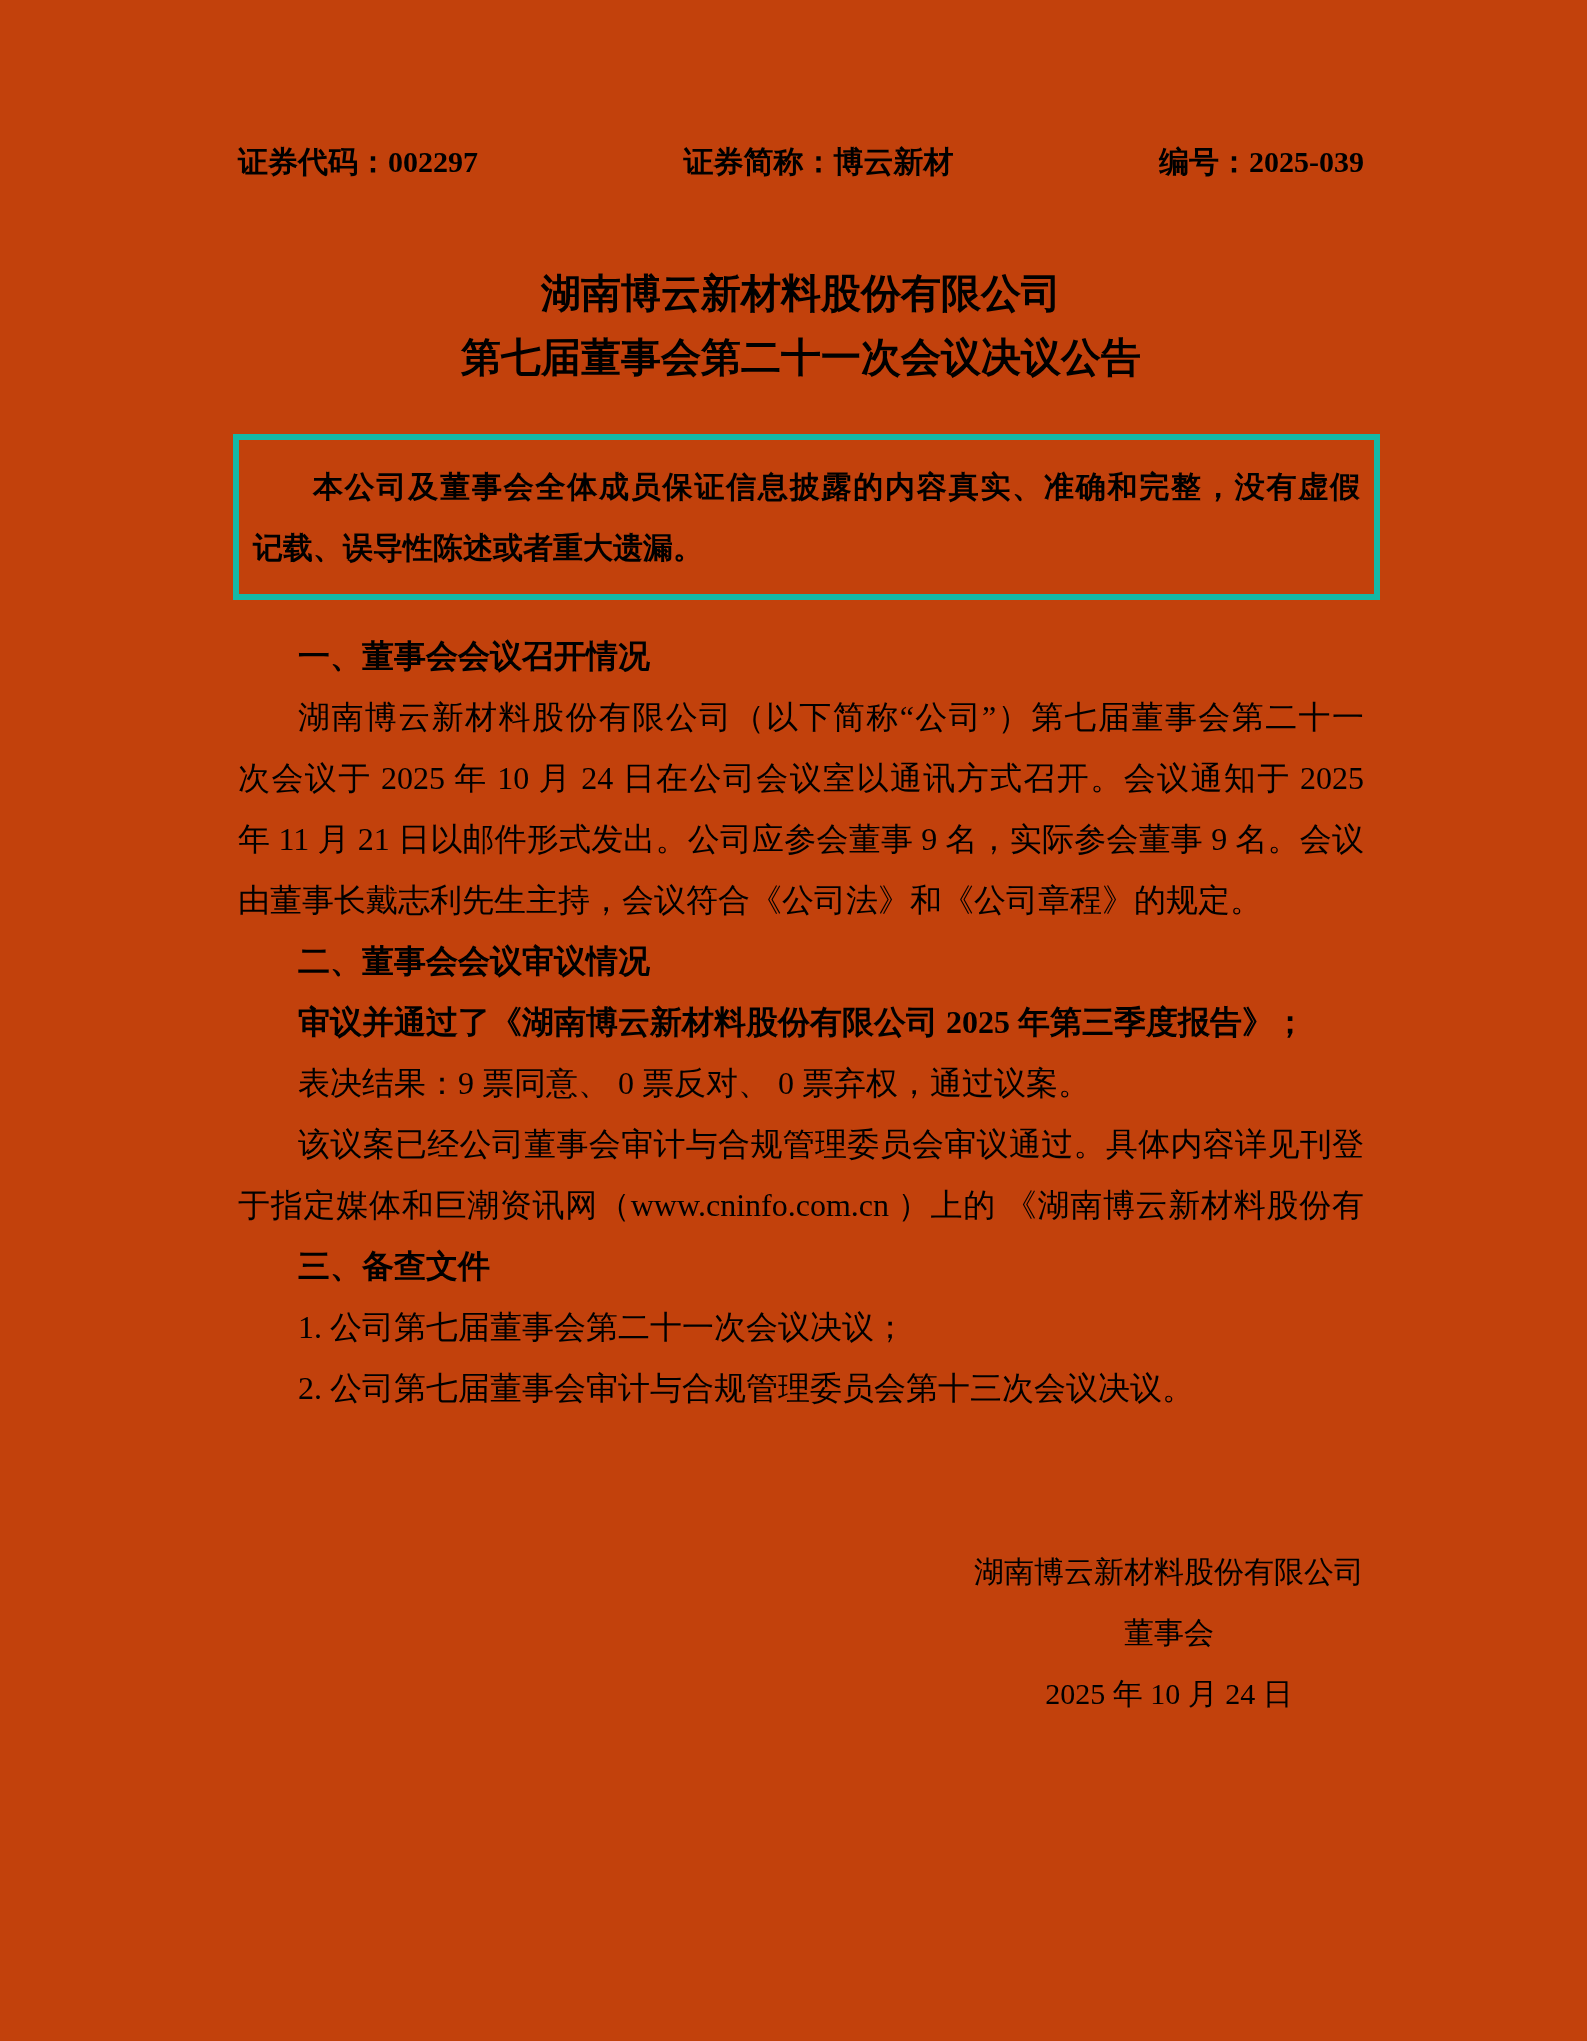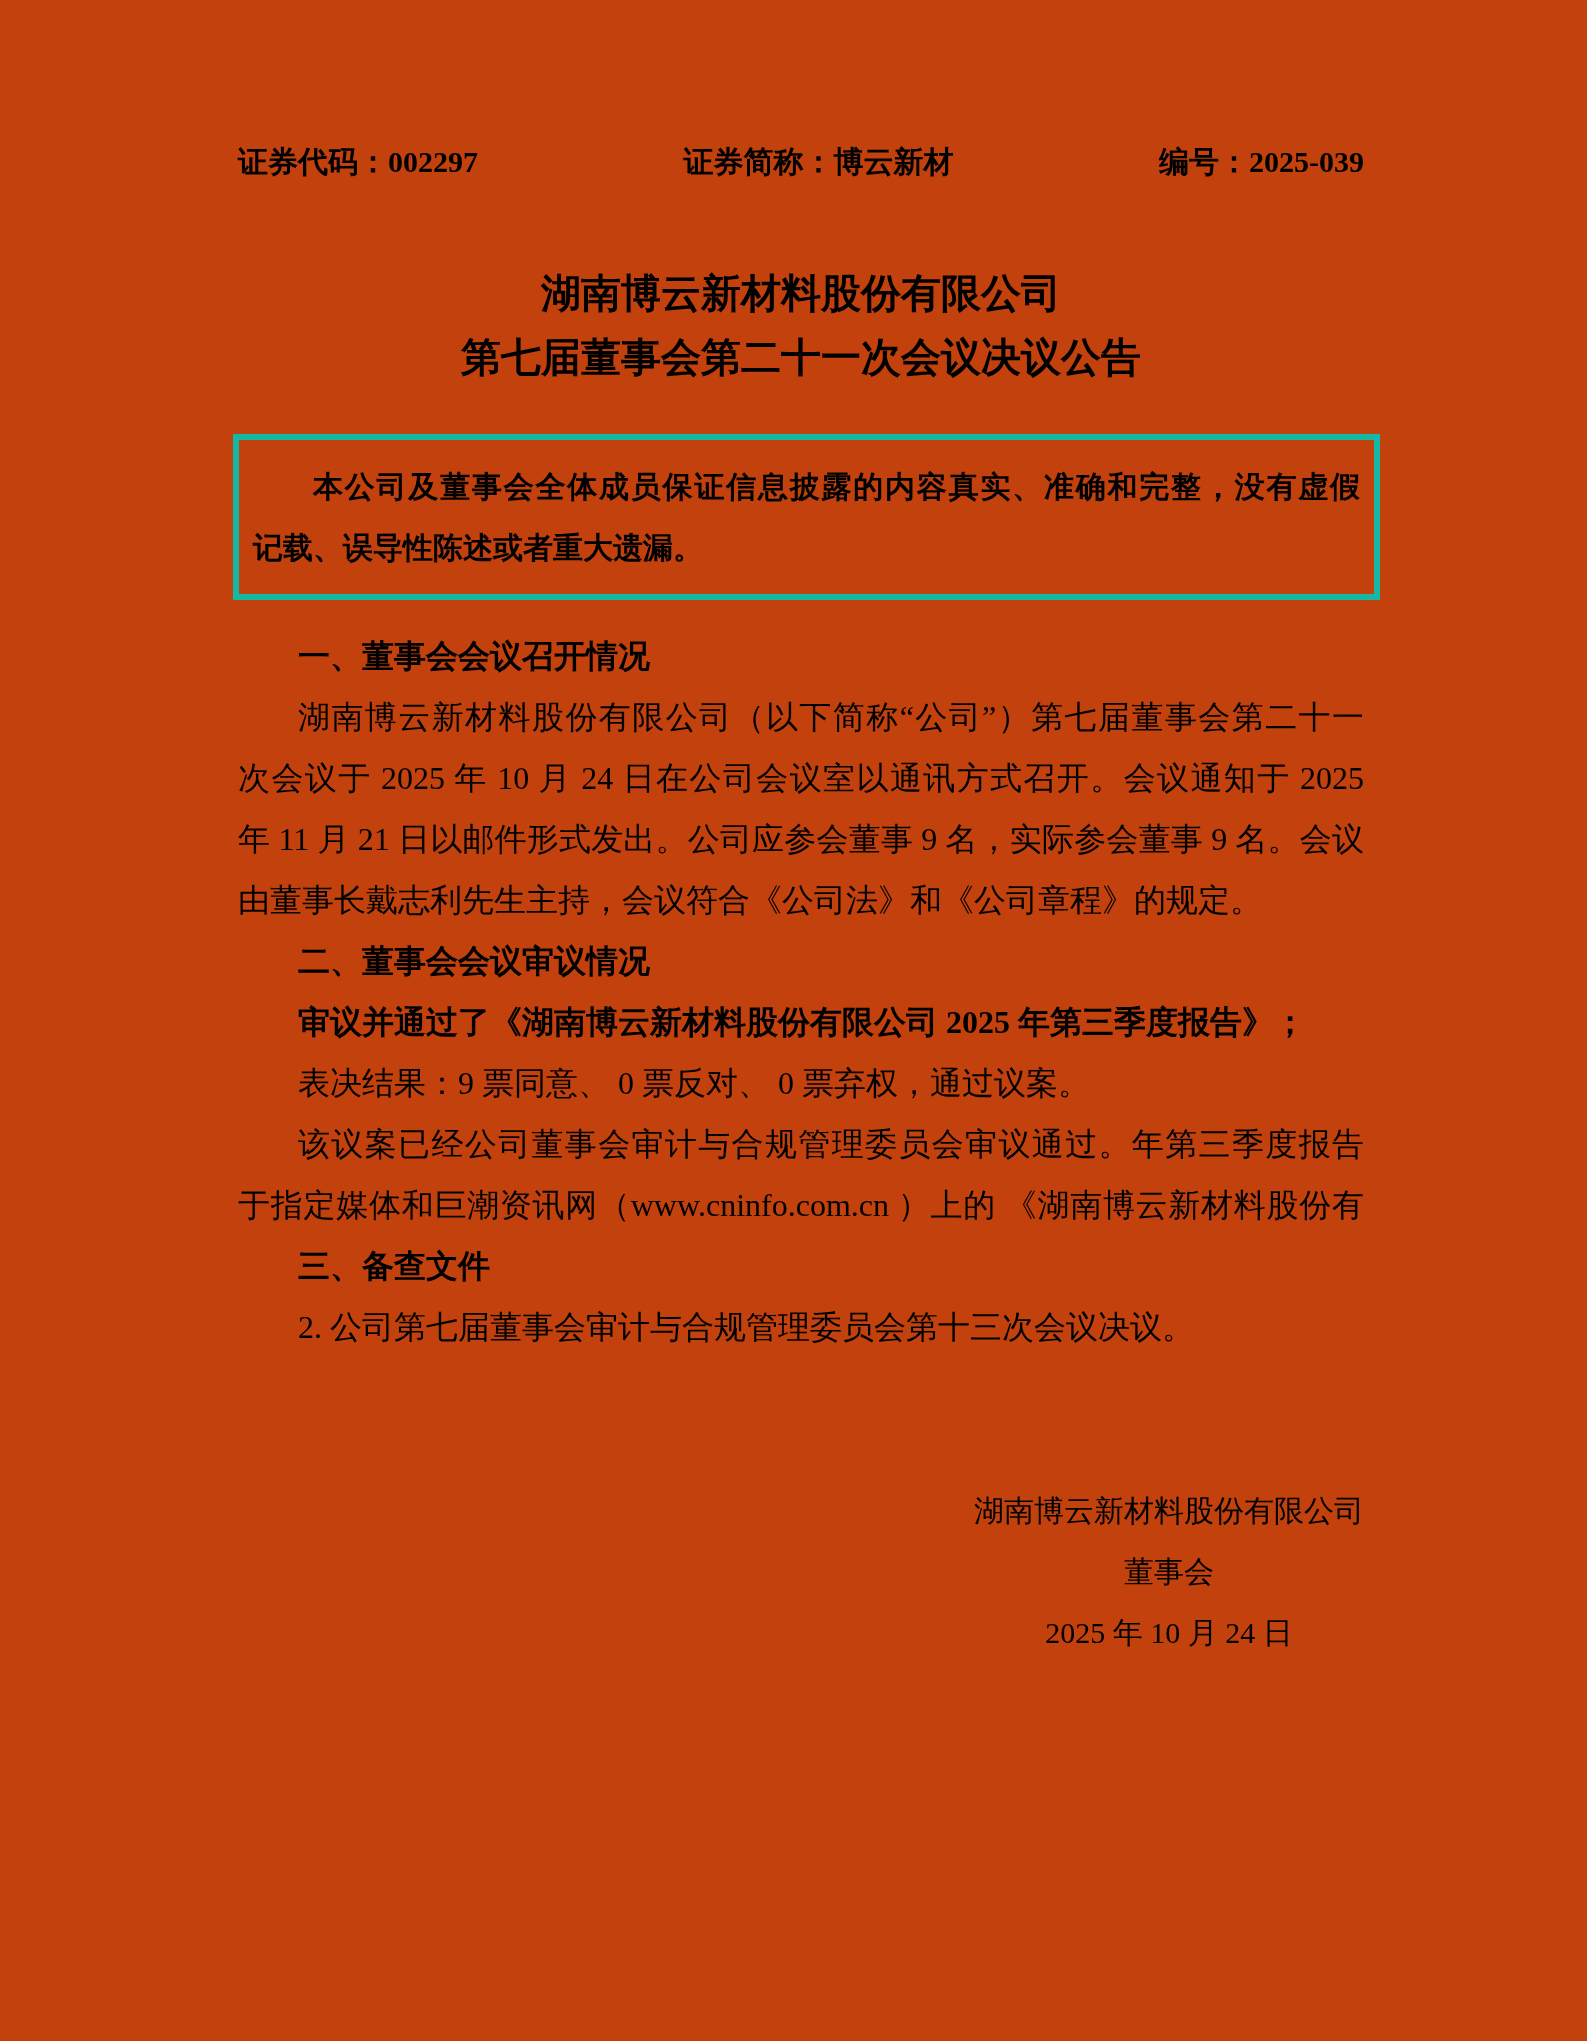--- a/index.html
+++ b/index.html
@@ -96,23 +96,24 @@
 
   <div class="body-text">
     <div class="line indent bold">一、董事会会议召开情况</div>
     <div class="line indent fill">湖南博云新材料股份有限公司（以下简称“公司”）第七届董事会第二十一</div>
     <div class="line fill">次会议于 2025 年 10 月 24 日在公司会议室以通讯方式召开。会议通知于 2025</div>
     <div class="line fill">年 11 月 21 日以邮件形式发出。公司应参会董事 9 名，实际参会董事 9 名。会议</div>
     <div class="line">由董事长戴志利先生主持，会议符合《公司法》和《公司章程》的规定。</div>
     <div class="line indent bold">二、董事会会议审议情况</div>
     <div class="line indent bold">审议并通过了《湖南博云新材料股份有限公司 2025 年第三季度报告》；</div>
     <div class="line indent">表决结果：9 票同意、 0 票反对、 0 票弃权，通过议案。</div>
-    <div class="line indent fill">该议案已经公司董事会审计与合规管理委员会审议通过。年第三季度报告</div>
+    <div class="line indent fill">该议案已经公司董事会审计与合规管理委员会审议通过。具体内容详见刊登</div>
     <div class="line fill">于指定媒体和巨潮资讯网（www.cninfo.com.cn ）上的 《湖南博云新材料股份有</div>
     <div class="line indent bold">三、备查文件</div>
+    <div class="line indent">1. 公司第七届董事会第二十一次会议决议；</div>
     <div class="line indent">2. 公司第七届董事会审计与合规管理委员会第十三次会议决议。</div>
   </div>
 
   <div class="signature">
     <div>湖南博云新材料股份有限公司</div>
     <div>董事会</div>
     <div>2025 年 10 月 24 日</div>
   </div>
 
 </div>

